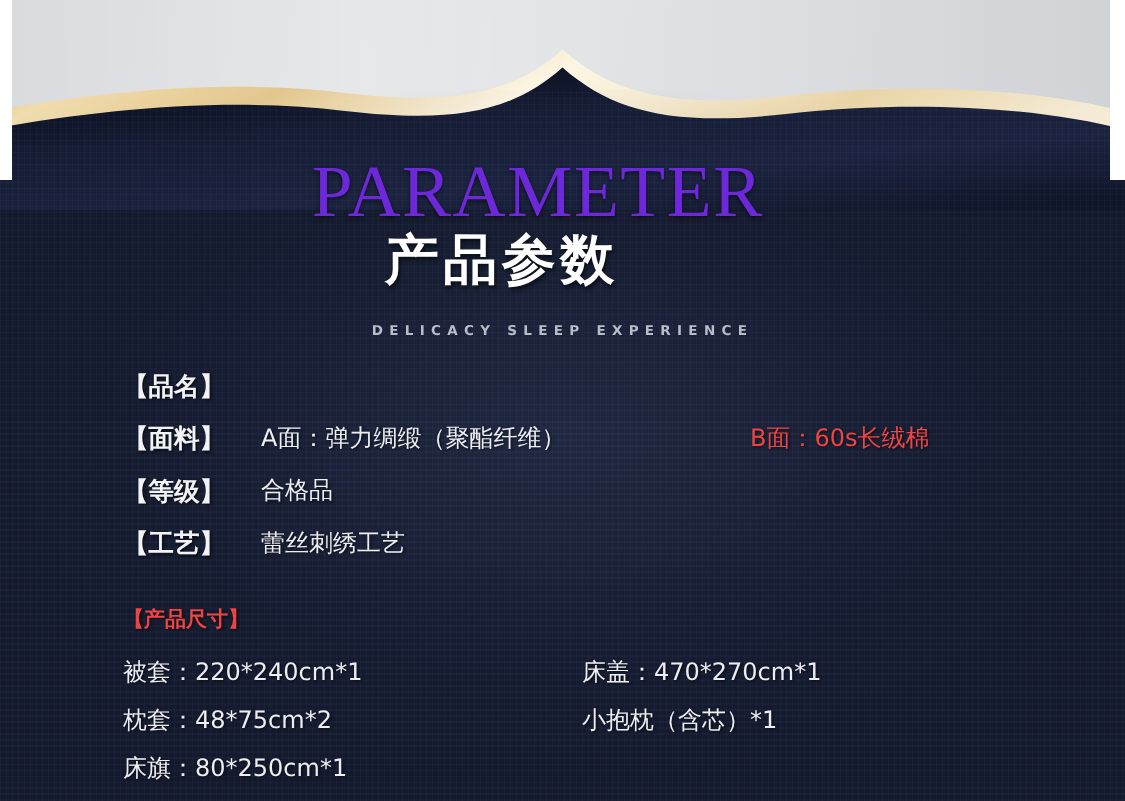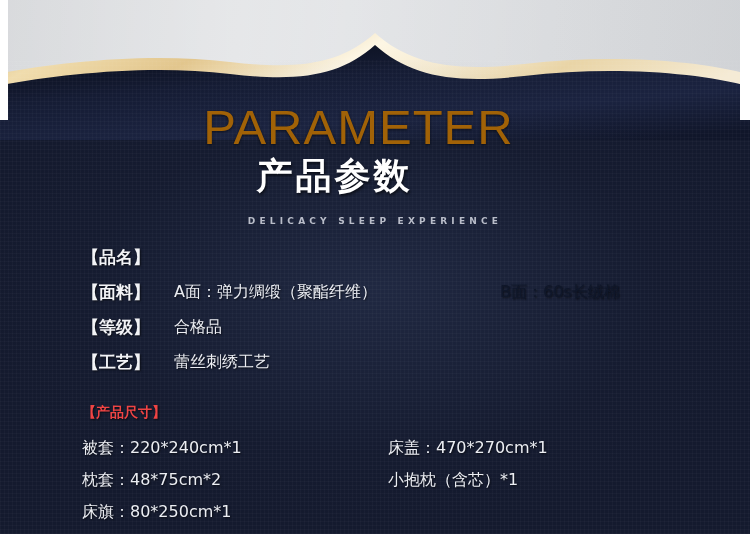--- a/index.html
+++ b/index.html
@@ -89,34 +89,34 @@
     left: 0;
     top: 0;
     width: 750px;
     text-align: center;
   }
   .title-en {
     position: absolute;
     top: 103px;
     left: 0;
     width: 717px;
-    font-family: Liberation Sans, sans-serif;
+    font-family: Liberation Serif, serif;
     font-size: 49px;
     line-height: 1;
     letter-spacing: 1px;
-    color: #a16207;
+    color: #6d28d9;
     text-shadow: 0 1px 3px rgba(0,0,0,0.55);
     white-space: nowrap;
   }
   .title-cn {
     position: absolute;
     top: 158px;
     left: 0;
     width: 669px;
-    font-family: Liberation Serif, serif;
+    font-family: Liberation Mono, monospace;
     font-size: 36px;
     font-weight: bold;
     line-height: 1;
     letter-spacing: 3px;
     color: #ffffff;
     text-shadow: 1px 2px 3px rgba(0,0,0,0.6);
     white-space: nowrap;
   }
   .tagline {
     position: absolute;
@@ -162,21 +162,21 @@
     font-size: 16px;
     color: #eceef3;
     text-shadow: 1px 1px 2px rgba(0,0,0,0.6);
   }
   .spec-value-b {
     position: absolute;
     left: 500px;
     top: 1px;
     font-family: "DejaVu Sans", "Liberation Sans", sans-serif;
     font-size: 16px;
-    color: #0f172a;
+    color: #ef4444;
     text-shadow: 1px 1px 2px rgba(0,0,0,0.6);
   }
 
   
   .sizes {
     position: absolute;
     left: 0;
     top: 404px;
     width: 750px;
   }

